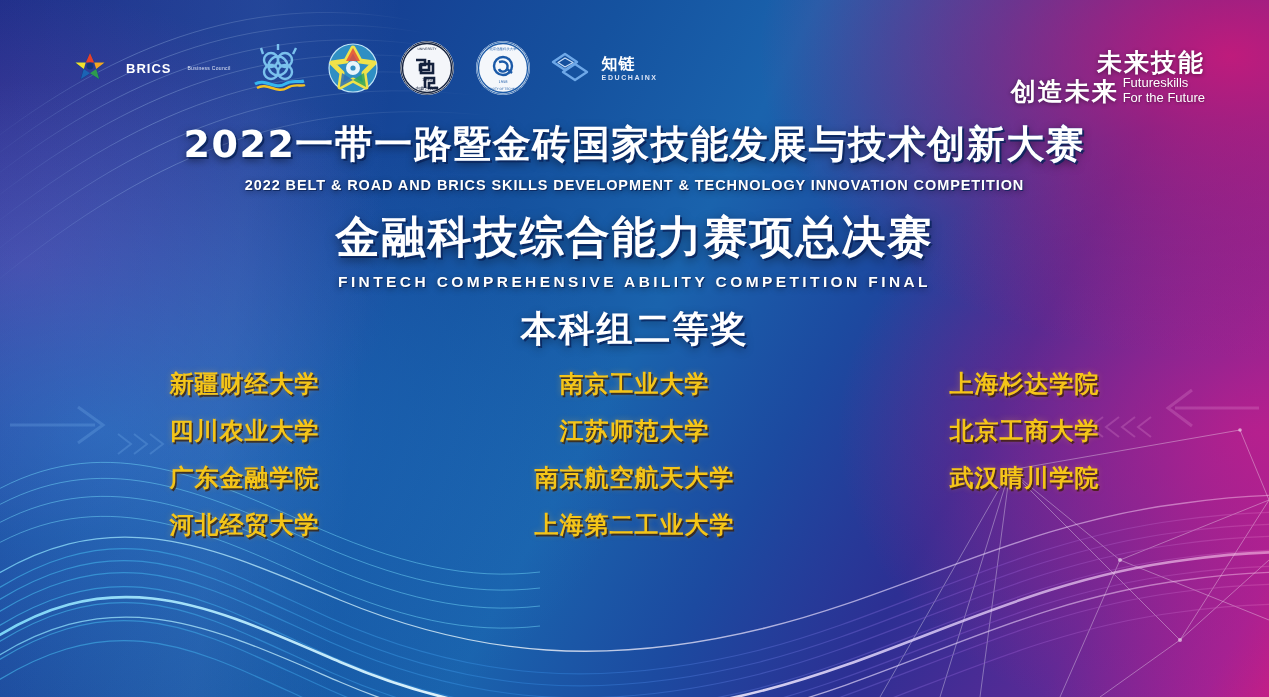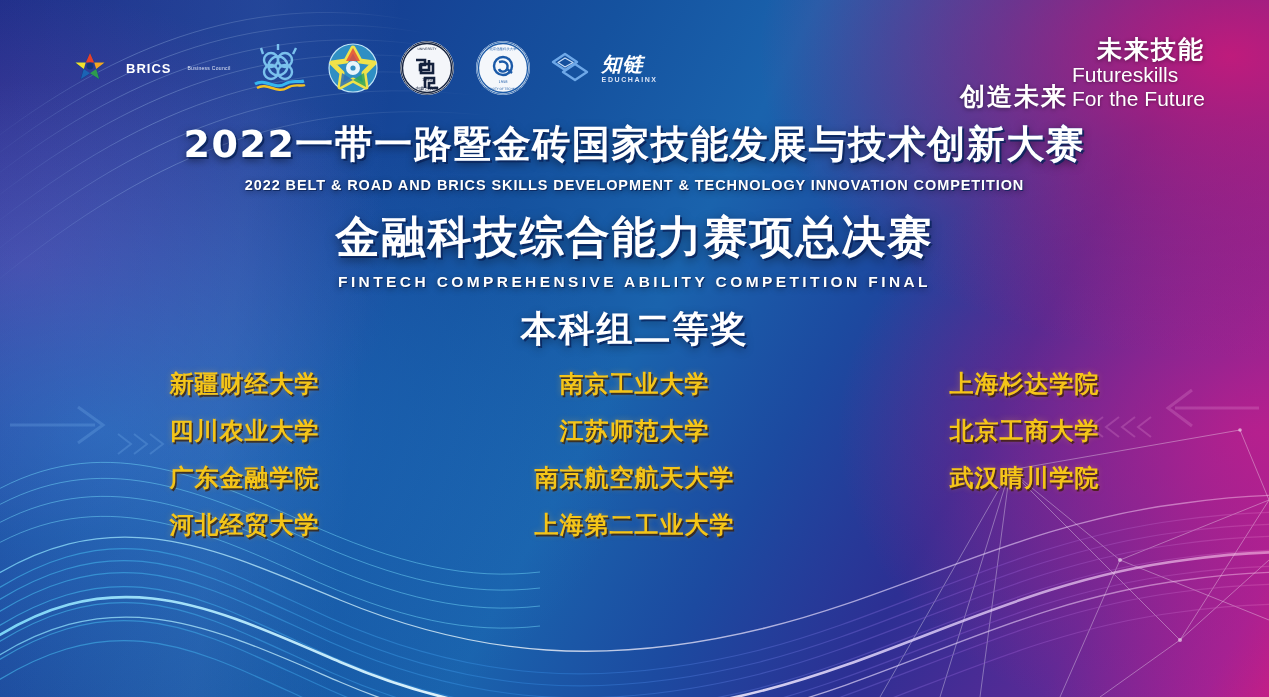--- a/index.html
+++ b/index.html
@@ -26,28 +26,28 @@
     transform:rotate(-6deg);pointer-events:none;
   }
 
   
   .logo-bar{position:absolute;left:70px;top:36px;display:flex;align-items:center;gap:20px;height:64px;}
   .logo{display:flex;align-items:center;justify-content:center;}
   .brics-logo{flex-direction:row;gap:16px;}
   .brics-txt{font-weight:bold;letter-spacing:1px;color:#fff;font-size:13px;line-height:1;}
   .brics-sub{font-size:5px;color:#dfe6f5;letter-spacing:.3px;line-height:1;}
   .educhainx{display:flex;align-items:center;gap:7px;}
-  .edu-cn{color:#fff;font-size:20px;font-weight:bold;letter-spacing:1px;line-height:1;font-style:italic;}
+  .edu-cn{color:#fff;font-size:16px;font-weight:bold;letter-spacing:1px;line-height:1;}
   .edu-en{color:#dbe4f6;font-size:7px;font-weight:bold;letter-spacing:1.6px;line-height:1;margin-top:2px;}
 
-  .slogan{position:absolute;right:64px;top:36px;text-align:right;color:#fff;}
+  .slogan{position:absolute;right:64px;top:49px;text-align:right;color:#fff;}
   .slogan-row{display:flex;align-items:flex-end;justify-content:flex-end;gap:4px;}
   .sl-cn{font-size:25px;font-weight:bold;letter-spacing:2px;line-height:1.08;
          text-shadow:0 1px 4px rgba(0,0,0,.45);font-family:"DejaVu Sans",sans-serif;}
-  .sl-en{font-size:21px;line-height:1.12;text-align:left;text-shadow:0 1px 3px rgba(0,0,0,.4);}
+  .sl-en{font-size:13px;line-height:1.12;text-align:left;text-shadow:0 1px 3px rgba(0,0,0,.4);}
 
   
   .titles{position:absolute;left:0;right:0;top:124px;text-align:center;}
   .t1-cn{
     font-family:"DejaVu Sans",sans-serif;font-weight:bold;font-size:38px;letter-spacing:1.5px;
     color:#ffffff;line-height:1.08;
     text-shadow:0 0 1px #1a4fa0, 2px 2px 0 rgba(10,35,90,.85), 0 3px 9px rgba(0,0,0,.5);
   }
   .t1-en{
     font-size:14.5px;font-weight:bold;letter-spacing:.9px;color:#ffffff;margin-top:12px;

